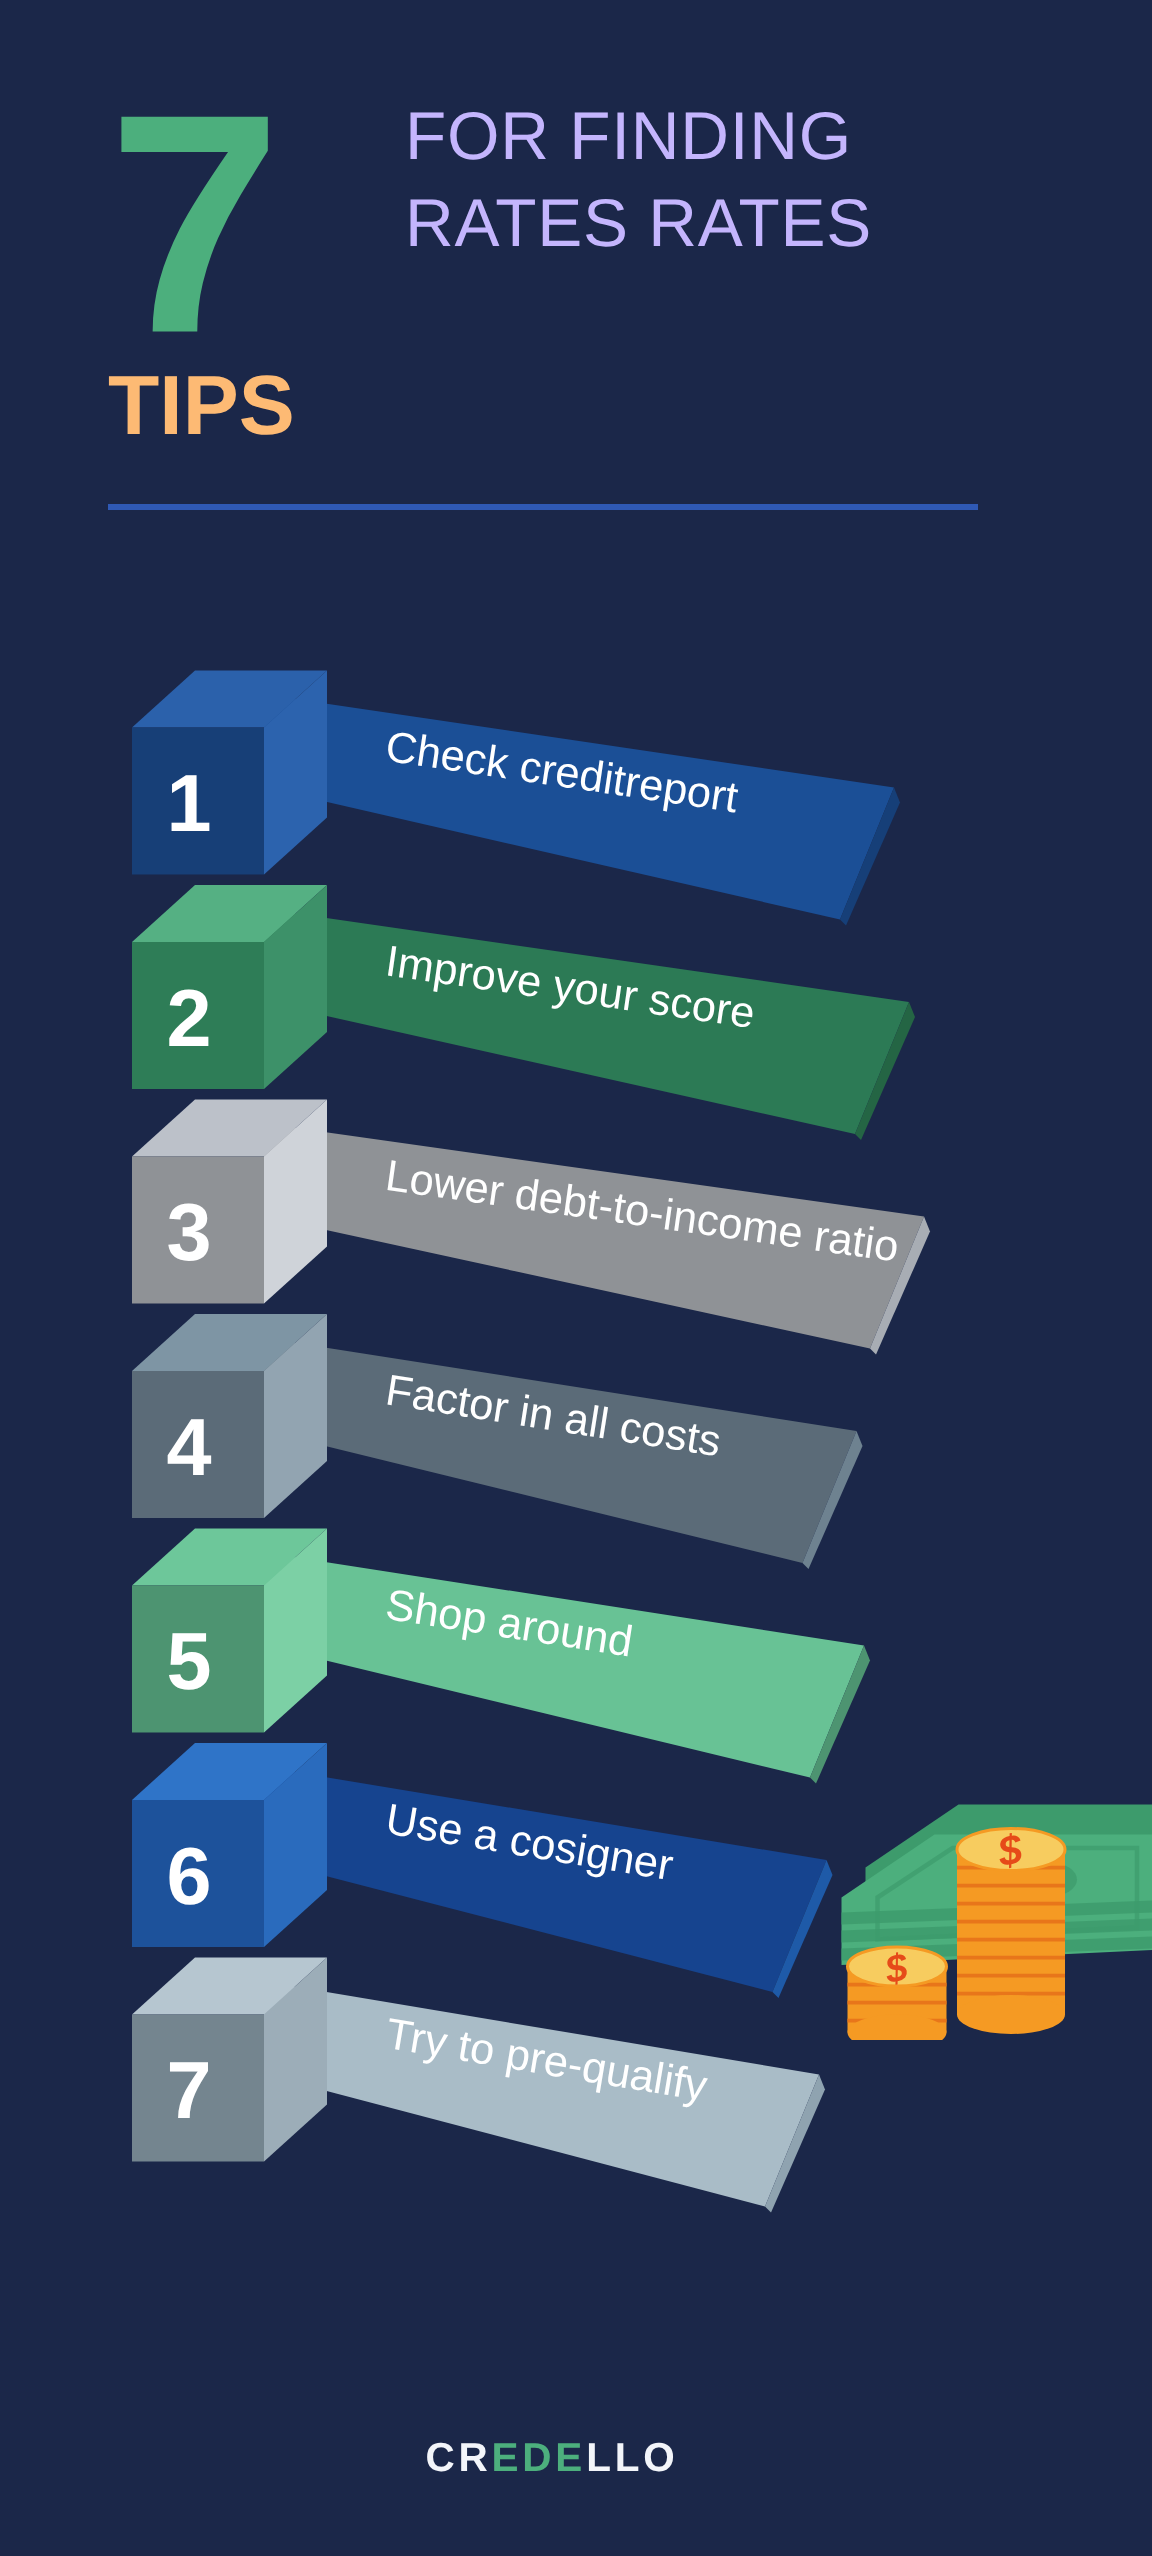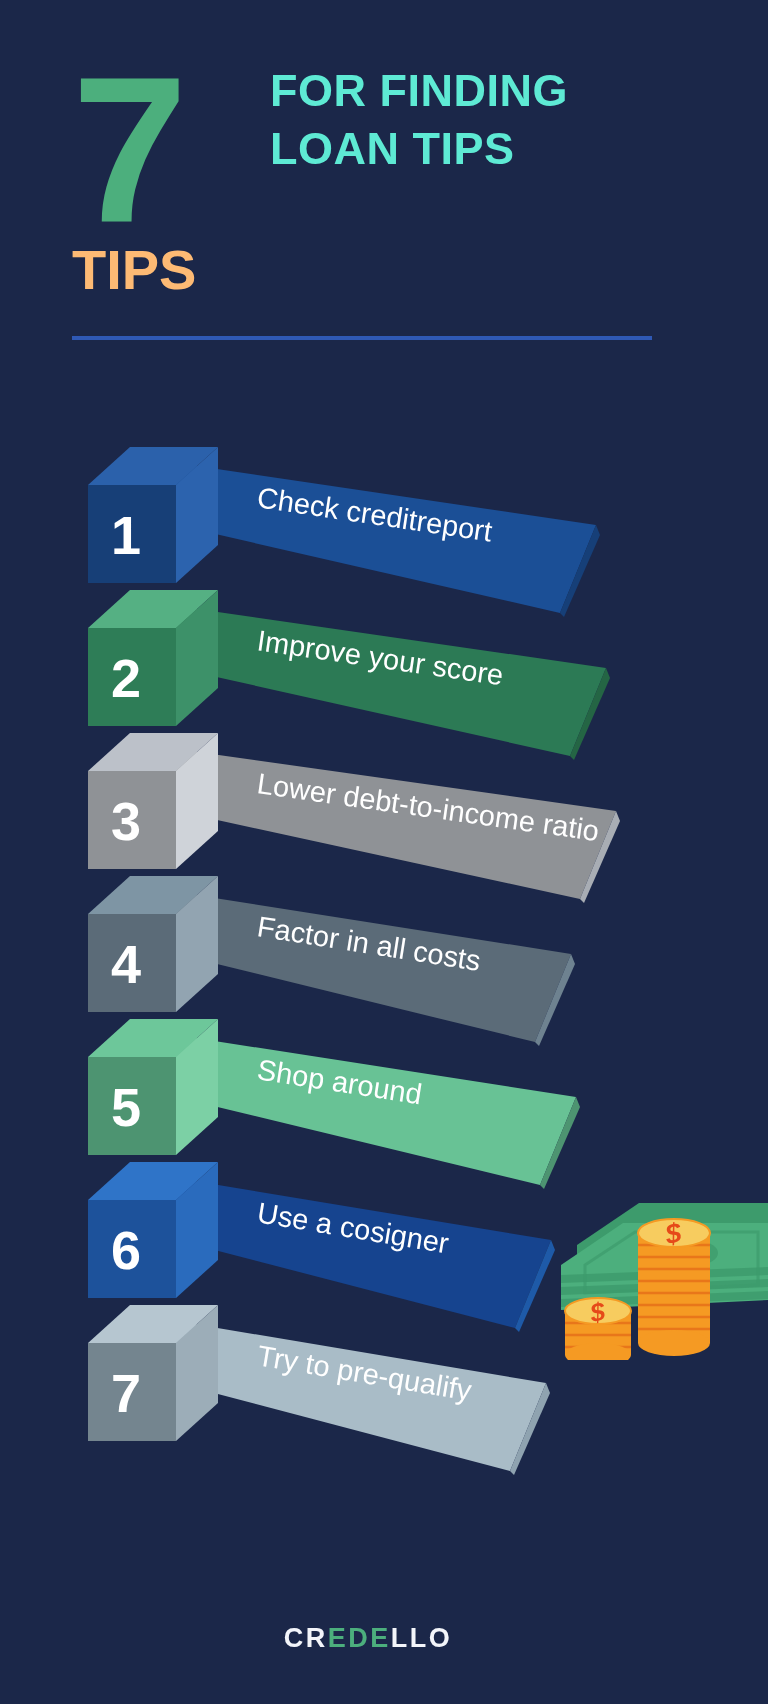--- a/index.html
+++ b/index.html
@@ -49,22 +49,22 @@
     color: #fdba74;
     letter-spacing: 0px;
   }
   .head-title {
     position: absolute;
     left: 270px;
     top: 62px;
     width: 470px;
     font-size: 45px;
     line-height: 58px;
-    font-weight: 700;
-    color: #5eead4;
+    font-weight: 400;
+    color: #c4b5fd;
     letter-spacing: 0.5px;
   }
   .divider {
     position: absolute;
     left: 72px;
     top: 336px;
     width: 580px;
     height: 4px;
     background: #2f59b5;
   }
@@ -115,21 +115,21 @@
 </head>
 <body>
 
 <div class="poster">
 
   <div class="header">
     <div class="big-seven">7</div>
     <div class="tips-word">TIPS</div>
     <div class="head-title">
       <div>FOR FINDING</div>
-      <div>LOAN TIPS</div>
+      <div>RATES RATES</div>
     </div>
     <div class="divider"></div>
   </div>
 
   <div class="steps" id="steps-container">
       <div class="step" style="top: 0px;">
         <svg width="768" height="210" viewBox="0 0 768 210">
           <path d="M176 33 L596 95 L560 183 L176 95 Z" fill="#1b4f96"></path>
           <path d="M596 95 L600 105 L564 187 L560 183 Z" fill="#163f78"></path>
           <path d="M88 55 L130 17 L218 17 L176 55 Z" fill="#2b61ab"></path>

